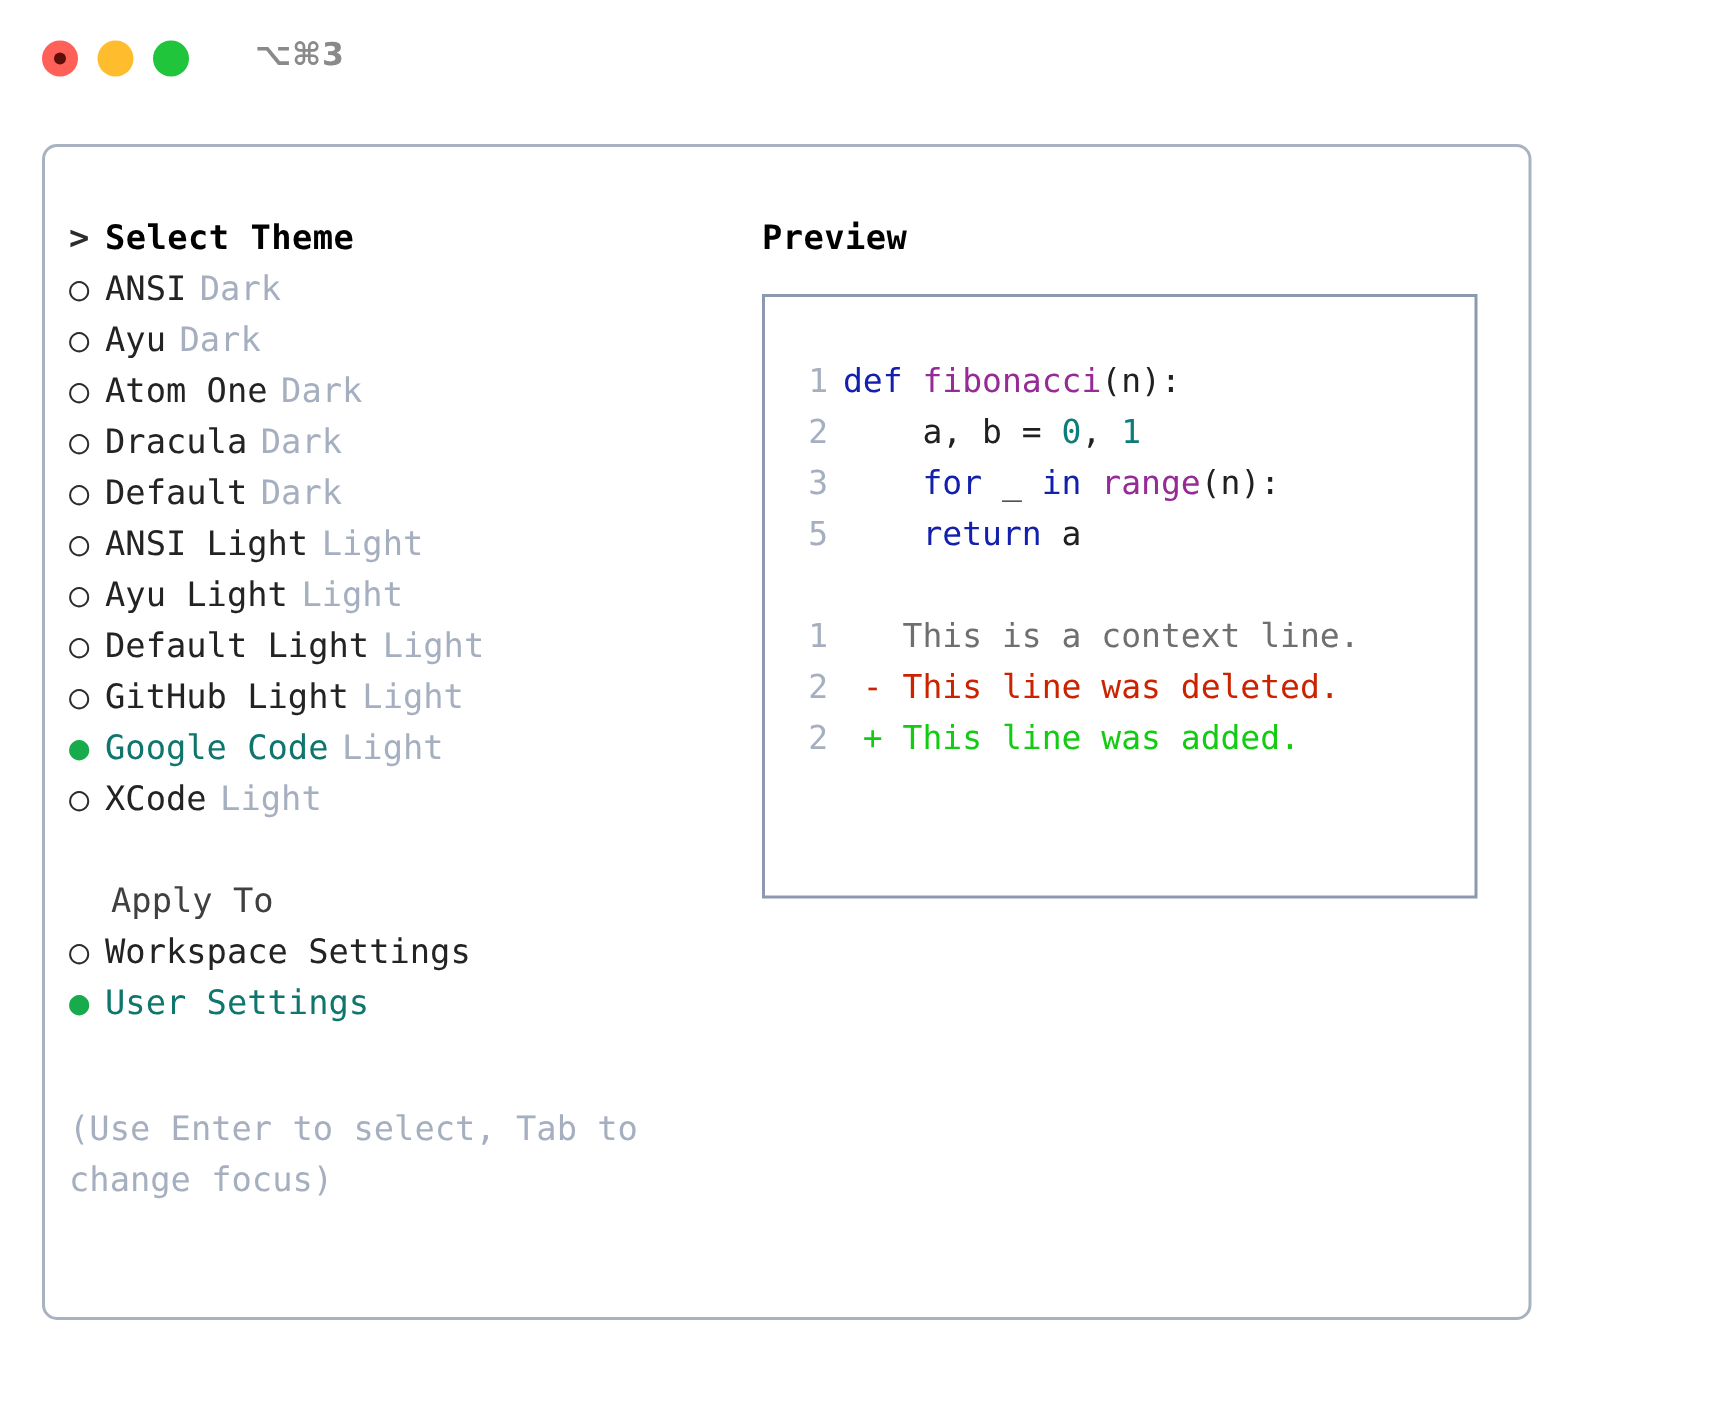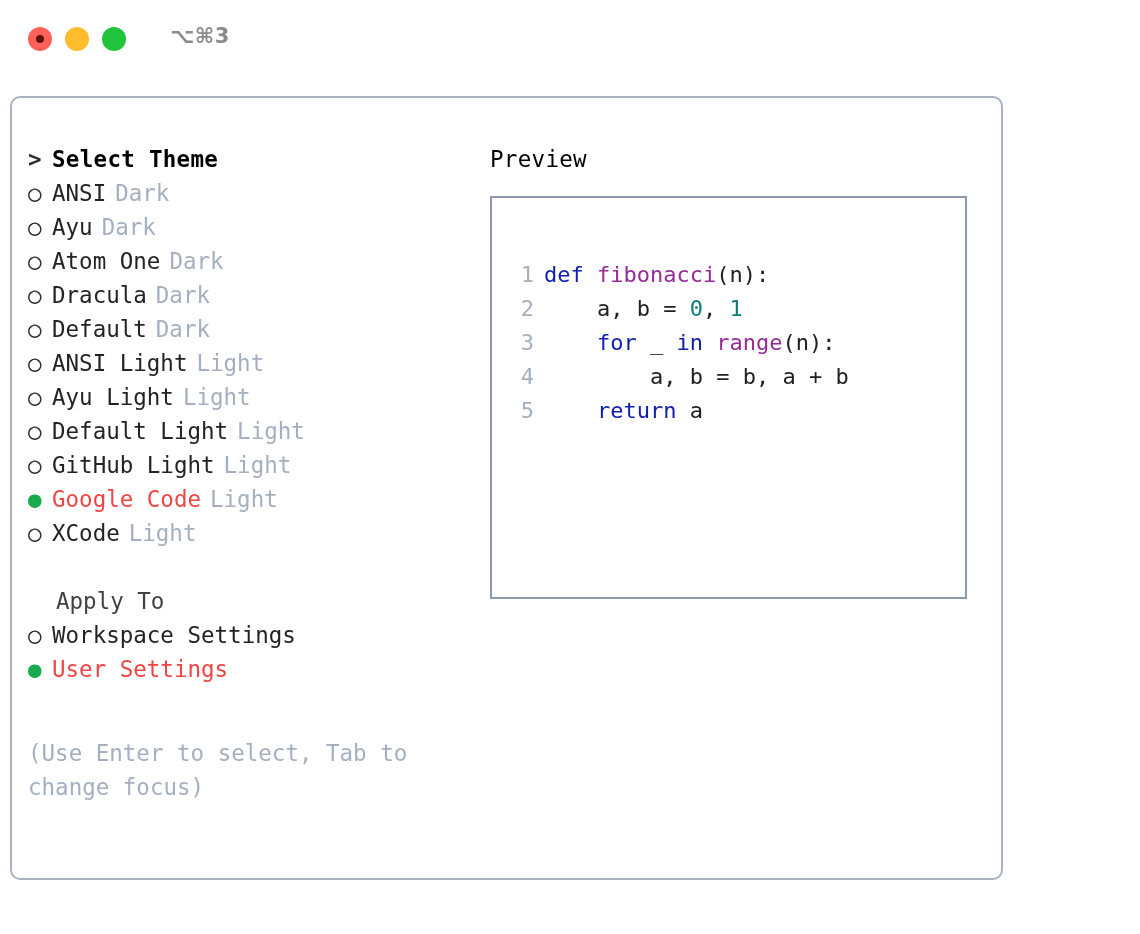--- a/index.html
+++ b/index.html
@@ -59,21 +59,21 @@
     font-size: 21px;
     font-weight: bold;
     color: #8a8a8a;
     letter-spacing: 0.5px;
     font-family: "DejaVu Sans", "Liberation Sans", sans-serif;
   }
 
   
   #main-card {
     position: absolute;
-    left: 10px; top: 96px;
+    left: 28px; top: 96px;
     width: 993px; height: 784px;
     border: 2px solid #a9b2c1;
     border-radius: 10px;
     background: #ffffff;
   }
 
   
   #theme-pane {
     position: absolute;
     left: 16px; top: 44px;
@@ -96,21 +96,21 @@
 
   .bullet {
     display: inline-block;
     width: 24px;
     text-align: left;
     color: #2c2c2c;
   }
   .bullet.sel { color: #17ab4c; }
 
   .item-label { color: #232323; }
-  .item-label.sel { color: #ef4444; }
+  .item-label.sel { color: #0f766e; }
 
   .item-variant {
     color: #a5afc0;
     margin-left: 9px;
   }
 
   .indent-head {
     padding-left: 28px;
     font-weight: normal;
     color: #404040;
@@ -129,33 +129,33 @@
 
   
   #preview-pane {
     position: absolute;
     left: 478px; top: 44px;
     width: 500px;
   }
 
   #preview-title {
     font-size: 22.5px;
-    font-weight: normal;
+    font-weight: bold;
     color: #000000;
     line-height: 34px;
     letter-spacing: 0.3px;
   }
 
   #preview-box {
     margin-top: 20px;
     width: 477px;
     height: 403px;
     border: 2px solid #8d99ae;
     background: #ffffff;
-    padding: 60px 0 0 14px;
+    padding: 40px 0 0 14px;
   }
 
   .code-line {
     font-size: 22px;
     line-height: 34px;
     white-space: pre;
     color: #202020;
   }
   .gutter {
     display: inline-block;
@@ -226,21 +226,25 @@
     </div>
 
     <div id="preview-pane">
       <div id="preview-title">Preview</div>
 
       <div id="preview-box">
         <div id="code-block">
             <div class="code-line"><span class="gutter">1</span><span class="kw">def </span><span class="fn">fibonacci</span><span class="pl">(n):</span></div>
             <div class="code-line"><span class="gutter">2</span><span class="pl">    a, b = </span><span class="num">0</span><span class="pl">, </span><span class="num">1</span></div>
             <div class="code-line"><span class="gutter">3</span><span class="pl">    </span><span class="kw">for</span><span class="pl"> _ </span><span class="kw">in</span><span class="pl"> </span><span class="fn">range</span><span class="pl">(n):</span></div>
-            <div class="code-line"><span class="gutter">4</span><span class="pl">        a, b = b, a + b</span></div>
             <div class="code-line"><span class="gutter">5</span><span class="pl">    </span><span class="kw">return</span><span class="pl"> a</span></div>
           </div>
         <div class="code-gap"></div>
+        <div id="diff-block">
+            <div class="code-line"><span class="gutter">1</span><span class="diff-ctx">  </span><span class="diff-ctx"> This is a context line.</span></div>
+            <div class="code-line"><span class="gutter">2</span><span class="diff-del"> -</span><span class="diff-del"> This line was deleted.</span></div>
+            <div class="code-line"><span class="gutter">2</span><span class="diff-add"> +</span><span class="diff-add"> This line was added.</span></div>
+          </div>
       </div>
     </div>
 
   </div>
 </div>
 
 </body></html>

